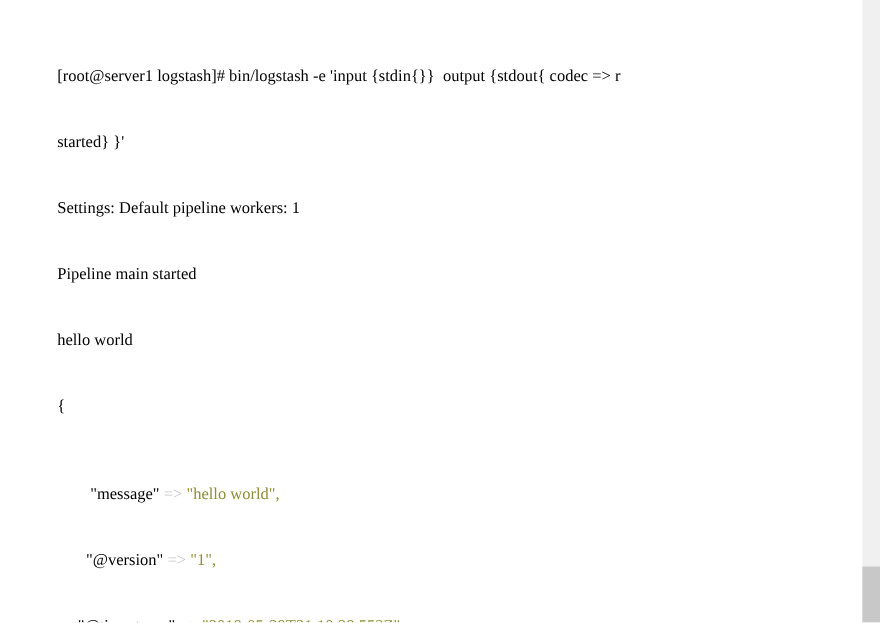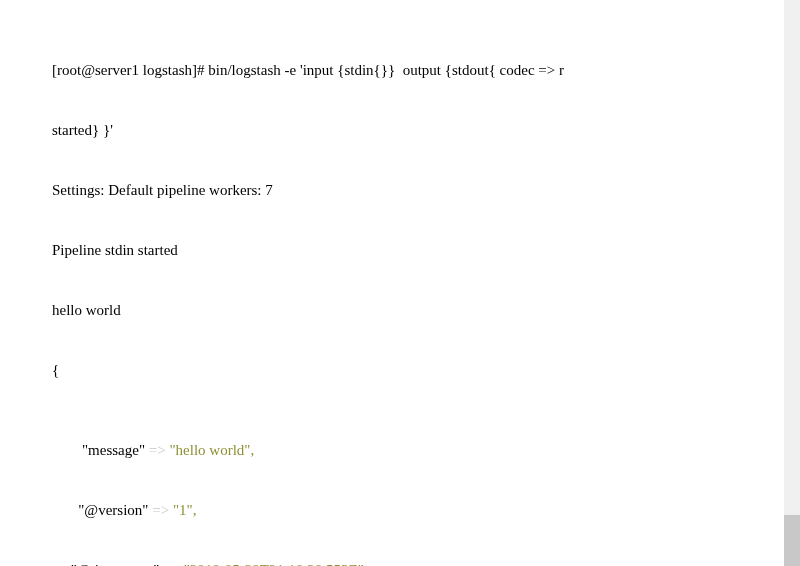--- a/index.html
+++ b/index.html
@@ -72,22 +72,22 @@
 </style>
 </head>
 <body>
 
 <div id="terminal">
 
   <div id="screen">
 
     <div class="line"><span class="tok-plain">[root@server1 logstash]# bin/logstash -e 'input {stdin{}}  output {stdout{ codec =&gt; r</span></div>
     <div class="line"><span class="tok-plain">started} }'</span></div>
-    <div class="line"><span class="tok-plain">Settings: Default pipeline workers: 7</span></div>
-    <div class="line"><span class="tok-plain">Pipeline stdin started</span></div>
+    <div class="line"><span class="tok-plain">Settings: Default pipeline workers: 1</span></div>
+    <div class="line"><span class="tok-plain">Pipeline main started</span></div>
     <div class="line"><span class="tok-plain">hello world</span></div>
     <div class="line"><span class="tok-plain">{</span></div>
 
     <div class="line"><span class="tok-key">        "message"</span><span class="tok-arrow"> =&gt; </span><span class="tok-value">"hello world",</span></div>
     <div class="line"><span class="tok-key">       "@version"</span><span class="tok-arrow"> =&gt; </span><span class="tok-value">"1",</span></div>
     <div class="line"><span class="tok-key">     "@timestamp"</span><span class="tok-arrow"> =&gt; </span><span class="tok-value">"2018-05-29T21:10:28.553Z",</span></div>
     
 
     
     

